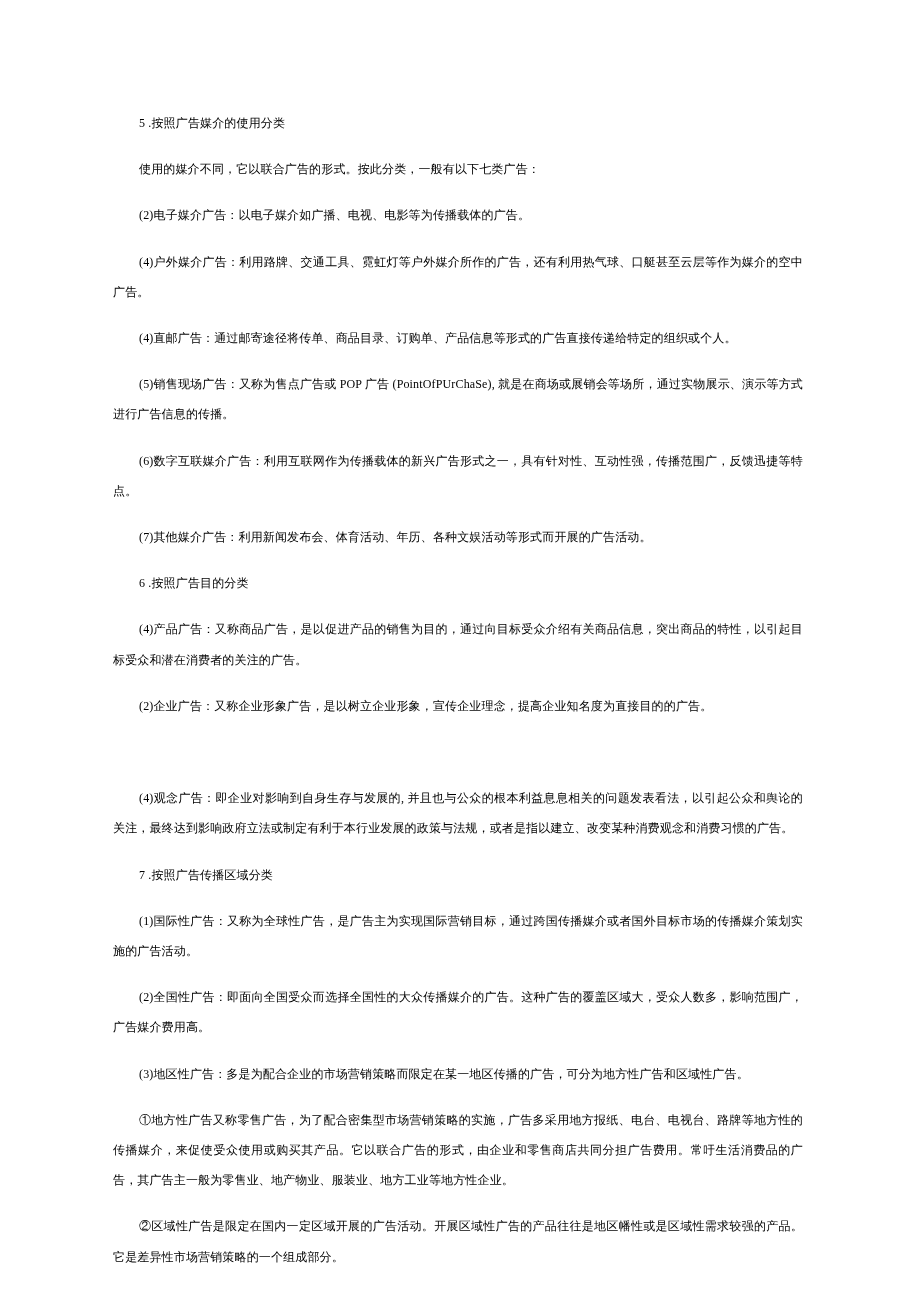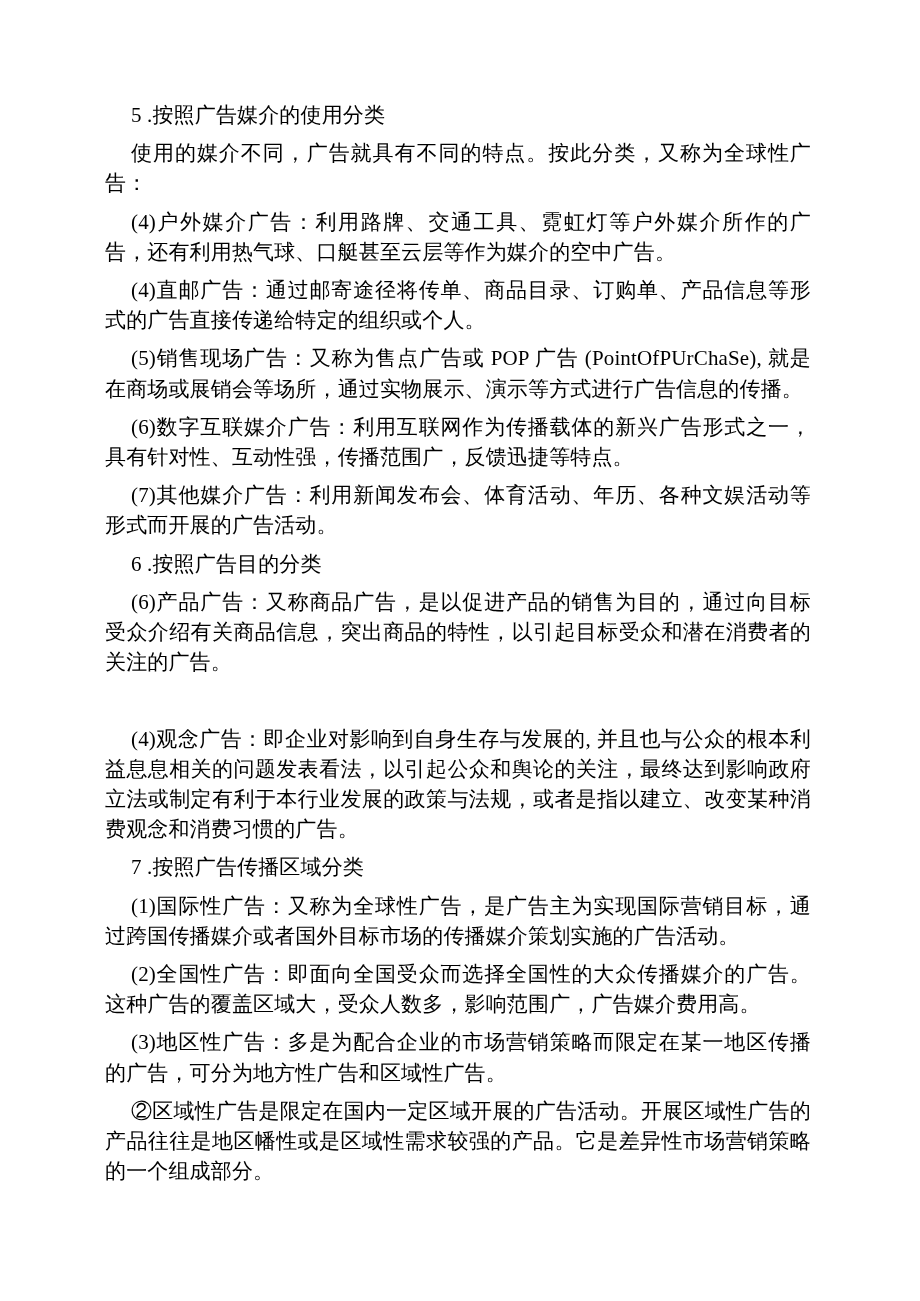--- a/index.html
+++ b/index.html
@@ -20,25 +20,25 @@
     overflow: hidden;
     box-sizing: border-box;
   }
   #doc-body {
     position: absolute;
     left: 97px;
     top: 92px;
     width: 722px;
   }
   .para {
-    font-size: 21px;
+    font-size: 12px;
     line-height: 30.2px;
     text-align: justify;
     text-justify: inter-ideograph;
-    margin: 8px;
+    margin: 16px;
     letter-spacing: 0.15px;
     word-break: break-all;
   }
   
   .section-head {
     text-indent: 26px;
   }
   
   .indent {
     text-indent: 26px;
@@ -47,32 +47,35 @@
     height: 30.2px;
   }
 </style>
 </head>
 <body>
 
 <div id="page">
   <div id="doc-body">
 
     <p class="para section-head">5  .按照广告媒介的使用分类</p>
-    <p class="para indent">使用的媒介不同，广告就具有不同的特点。按此分类，又称为全球性广告：</p>
+    <p class="para indent">使用的媒介不同，它以联合广告的形式。按此分类，一般有以下七类广告：</p>
+    <p class="para indent">(2)电子媒介广告：以电子媒介如广播、电视、电影等为传播载体的广告。</p>
     <p class="para indent">(4)户外媒介广告：利用路牌、交通工具、霓虹灯等户外媒介所作的广告，还有利用热气球、口艇甚至云层等作为媒介的空中广告。</p>
     <p class="para indent">(4)直邮广告：通过邮寄途径将传单、商品目录、订购单、产品信息等形式的广告直接传递给特定的组织或个人。</p>
     <p class="para indent">(5)销售现场广告：又称为售点广告或 POP 广告 (PointOfPUrChaSe), 就是在商场或展销会等场所，通过实物展示、演示等方式进行广告信息的传播。</p>
     <p class="para indent">(6)数字互联媒介广告：利用互联网作为传播载体的新兴广告形式之一，具有针对性、互动性强，传播范围广，反馈迅捷等特点。</p>
     <p class="para indent">(7)其他媒介广告：利用新闻发布会、体育活动、年历、各种文娱活动等形式而开展的广告活动。</p>
 
     <p class="para section-head">6  .按照广告目的分类</p>
-    <p class="para indent">(6)产品广告：又称商品广告，是以促进产品的销售为目的，通过向目标受众介绍有关商品信息，突出商品的特性，以引起目标受众和潜在消费者的关注的广告。</p>
+    <p class="para indent">(4)产品广告：又称商品广告，是以促进产品的销售为目的，通过向目标受众介绍有关商品信息，突出商品的特性，以引起目标受众和潜在消费者的关注的广告。</p>
+    <p class="para indent">(2)企业广告：又称企业形象广告，是以树立企业形象，宣传企业理念，提高企业知名度为直接目的的广告。</p>
     <div class="gap-blank"></div>
     <p class="para indent">(4)观念广告：即企业对影响到自身生存与发展的, 并且也与公众的根本利益息息相关的问题发表看法，以引起公众和舆论的关注，最终达到影响政府立法或制定有利于本行业发展的政策与法规，或者是指以建立、改变某种消费观念和消费习惯的广告。</p>
 
     <p class="para section-head">7  .按照广告传播区域分类</p>
     <p class="para indent">(1)国际性广告：又称为全球性广告，是广告主为实现国际营销目标，通过跨国传播媒介或者国外目标市场的传播媒介策划实施的广告活动。</p>
     <p class="para indent">(2)全国性广告：即面向全国受众而选择全国性的大众传播媒介的广告。这种广告的覆盖区域大，受众人数多，影响范围广，广告媒介费用高。</p>
     <p class="para indent">(3)地区性广告：多是为配合企业的市场营销策略而限定在某一地区传播的广告，可分为地方性广告和区域性广告。</p>
+    <p class="para indent">①地方性广告又称零售广告，为了配合密集型市场营销策略的实施，广告多采用地方报纸、电台、电视台、路牌等地方性的传播媒介，来促使受众使用或购买其产品。它以联合广告的形式，由企业和零售商店共同分担广告费用。常吁生活消费品的广告，其广告主一般为零售业、地产物业、服装业、地方工业等地方性企业。</p>
     <p class="para indent">②区域性广告是限定在国内一定区域开展的广告活动。开展区域性广告的产品往往是地区幡性或是区域性需求较强的产品。它是差异性市场营销策略的一个组成部分。</p>
 
   </div>
 </div>
 
 </body></html>

